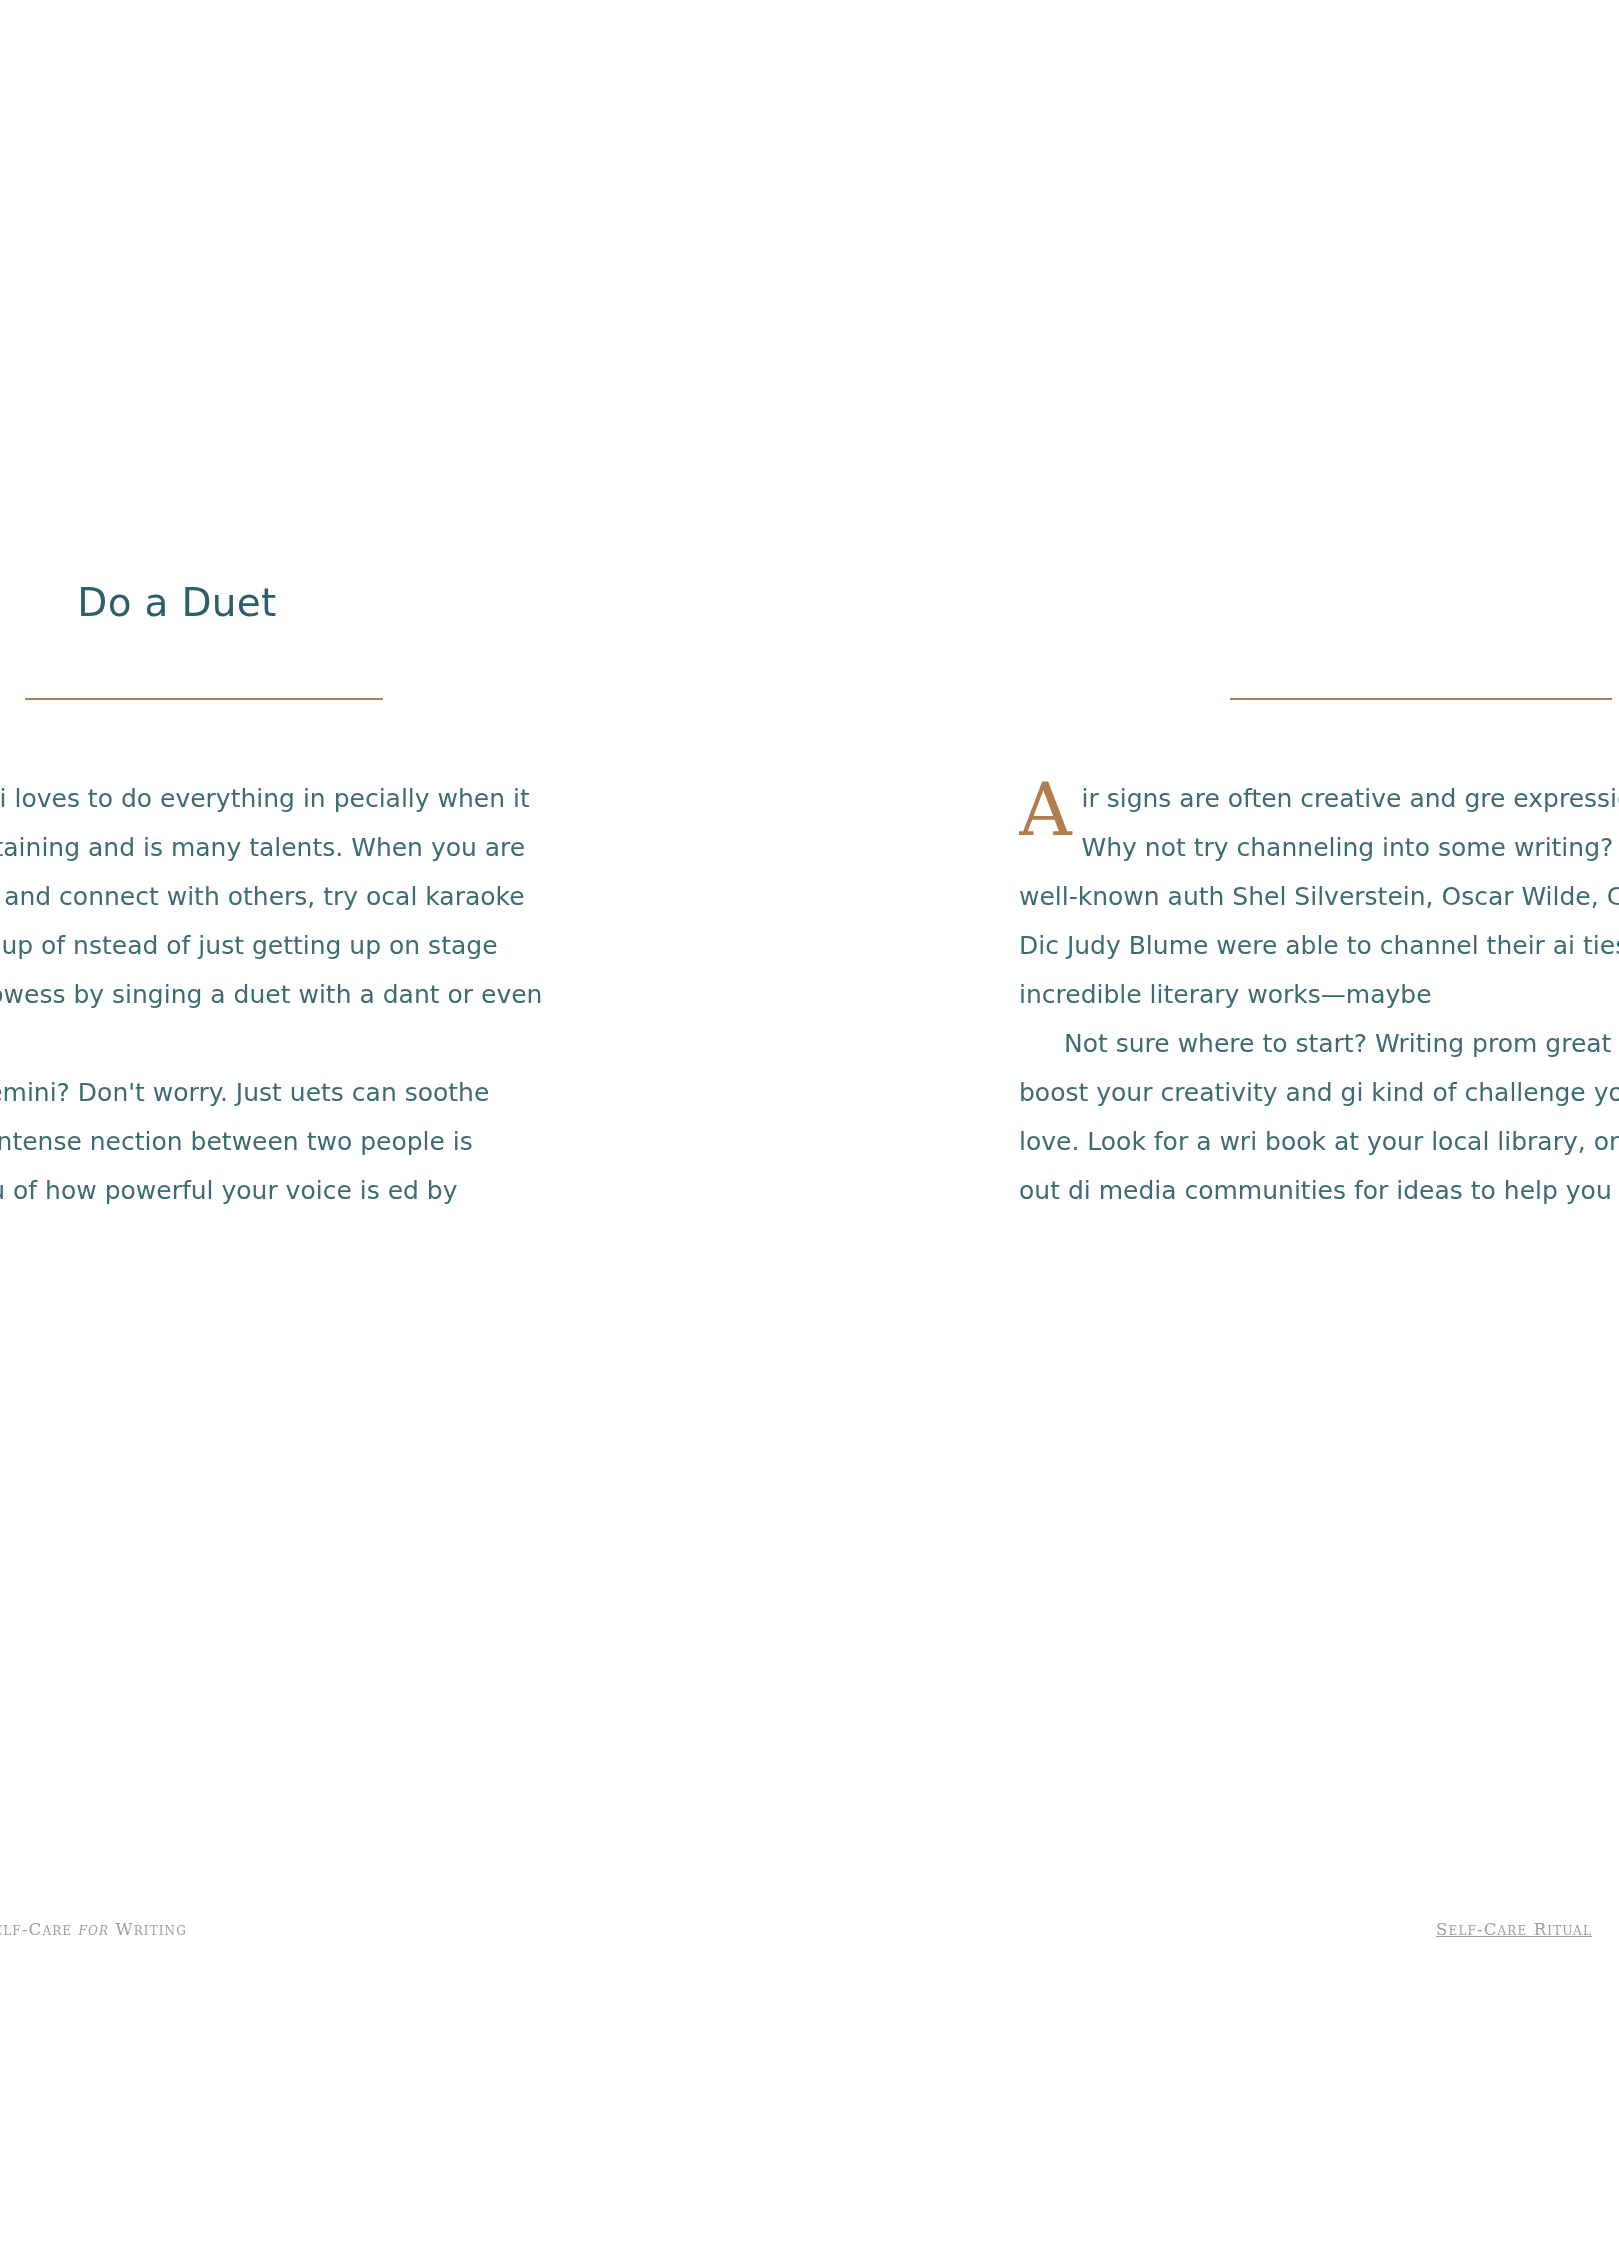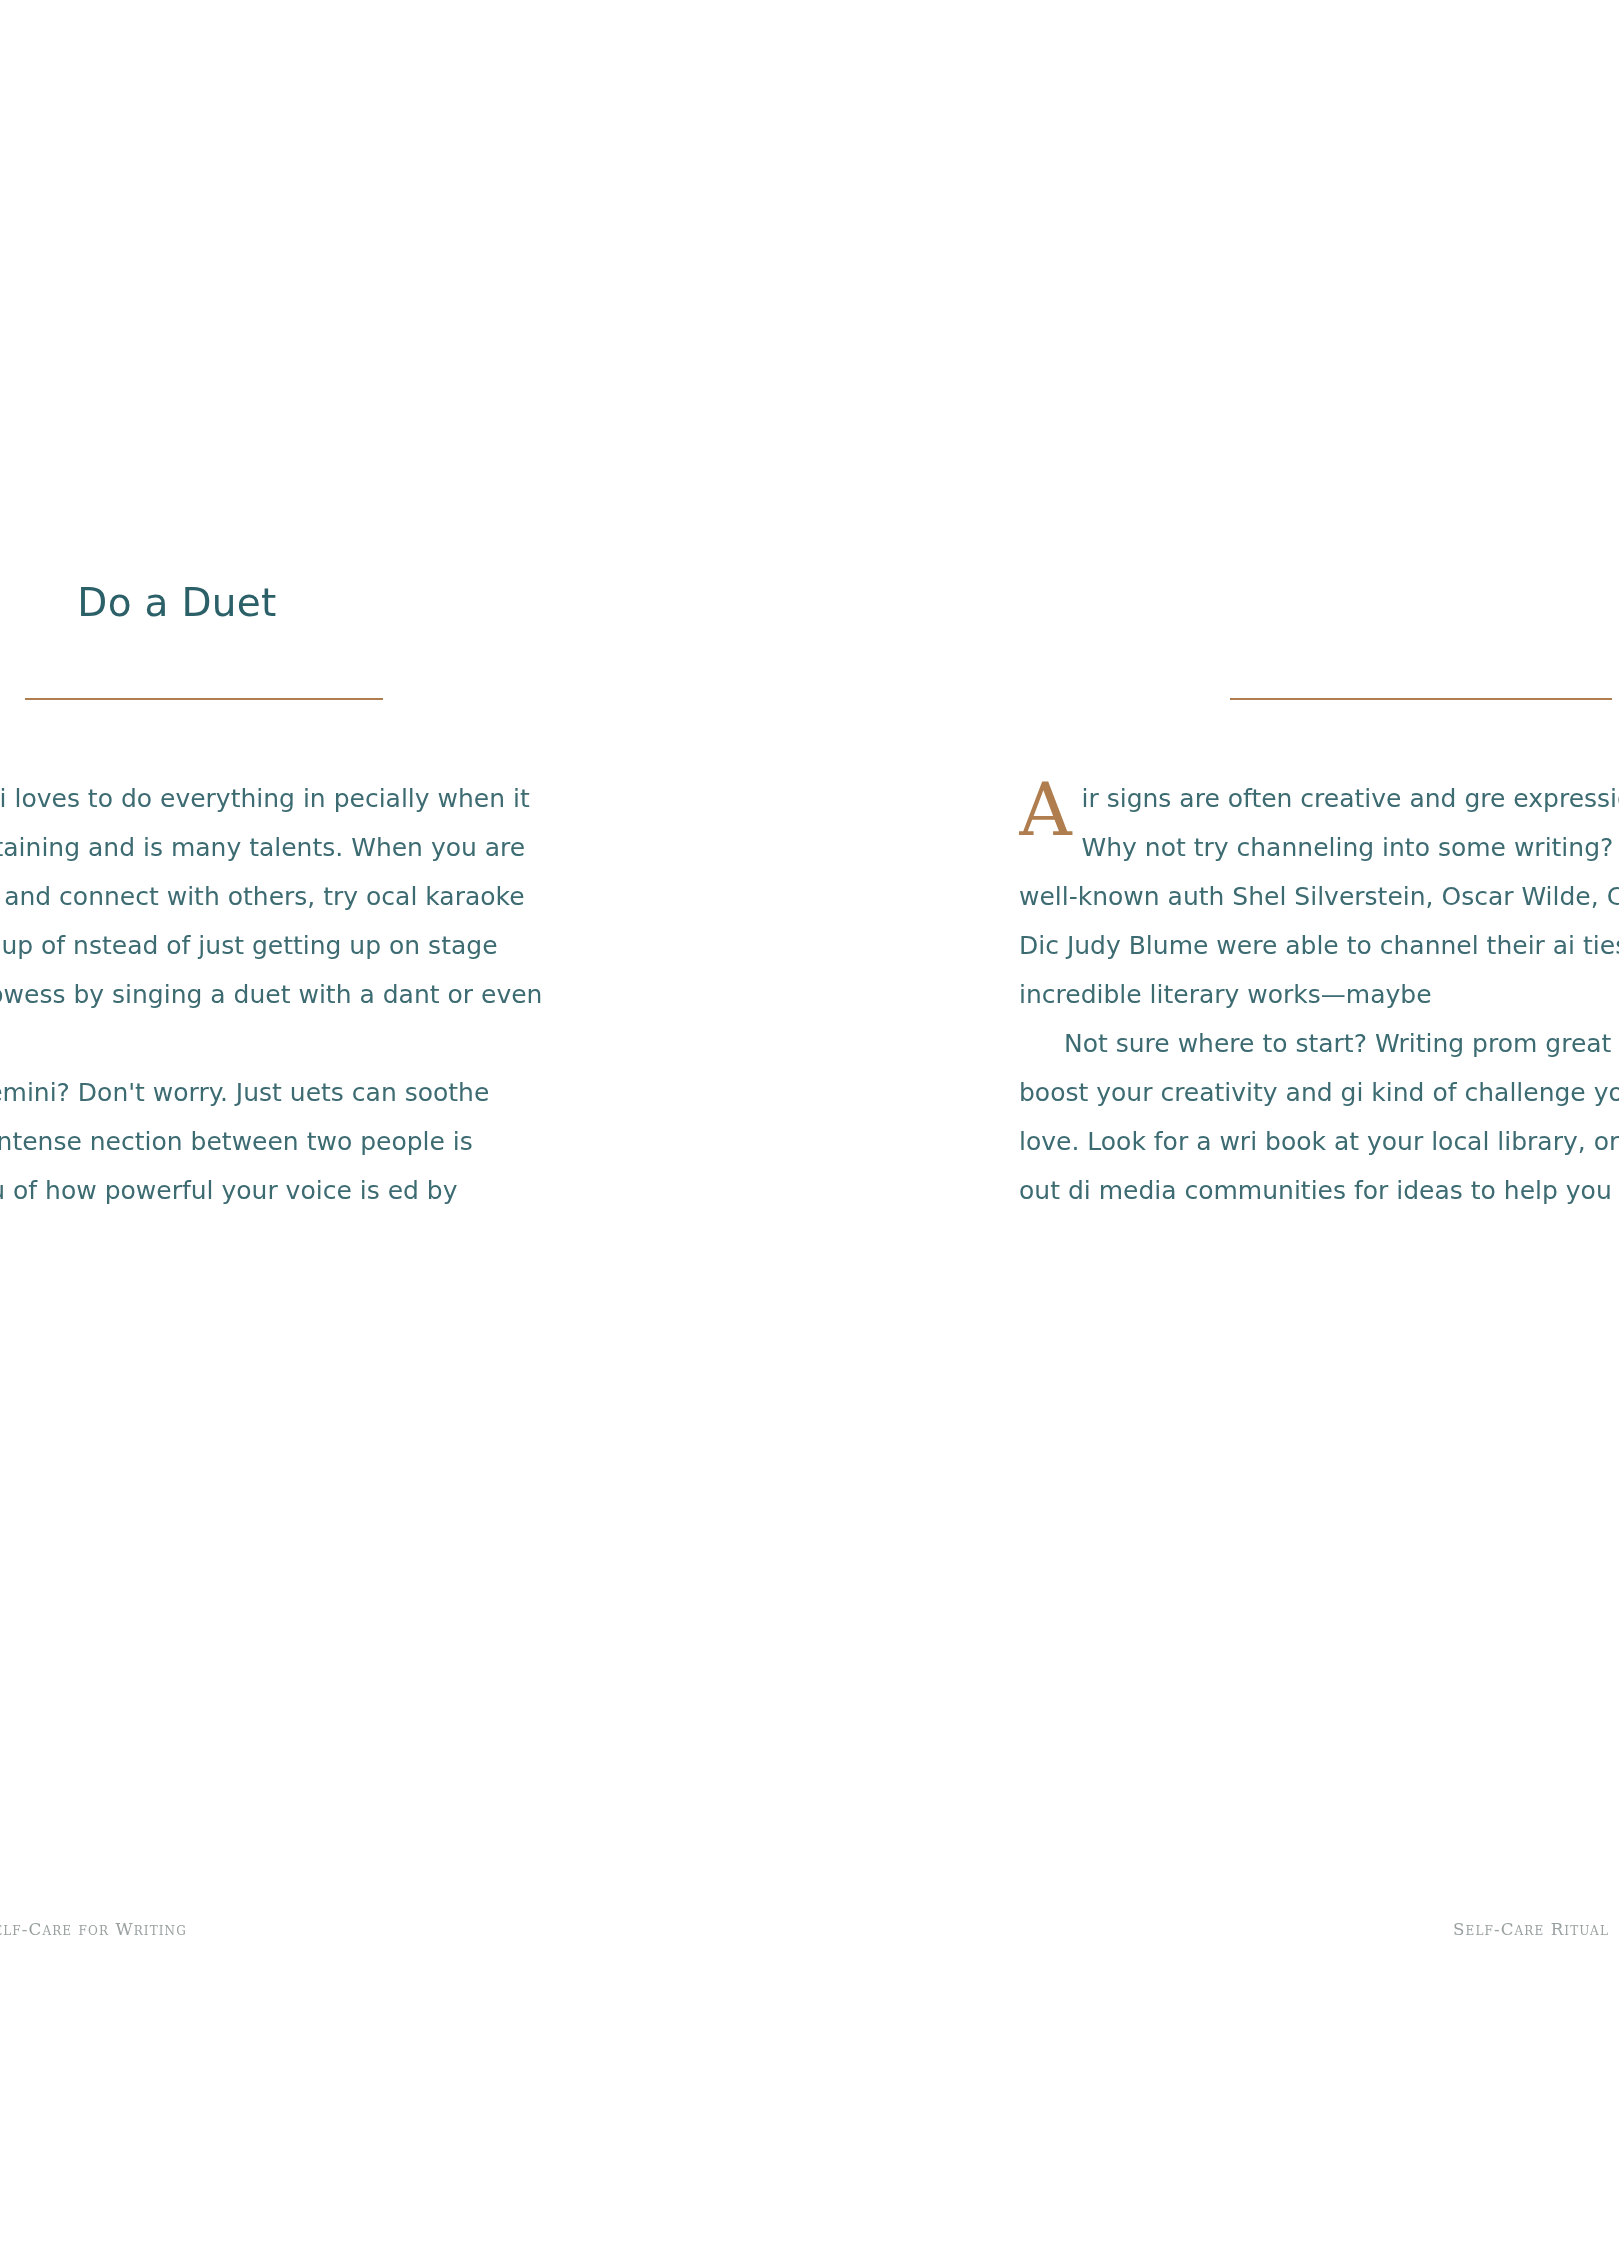--- a/index.html
+++ b/index.html
@@ -116,26 +116,28 @@
     position: absolute;
     top: 1919px;
     color: #9aa0a0;
     font-size: 16.7px;
     letter-spacing: 1.1px;
     font-variant: small-caps;
     white-space: nowrap;
     font-family: "DejaVu Serif", serif;
   }
   .running-foot .ital {
+    font-style: italic;
   }
   .page-left .running-foot {
     left: -19.6px;
   }
   .page-right .running-foot {
-    left: 434px;
+    left: 417px;
+    text-decoration: underline;
   }
 </style>
 </head>
 <body>
 
 <div class="spread">
 
   <div class="page page-left">
 
     <h1 class="chapter-title">Do a Duet</h1>

